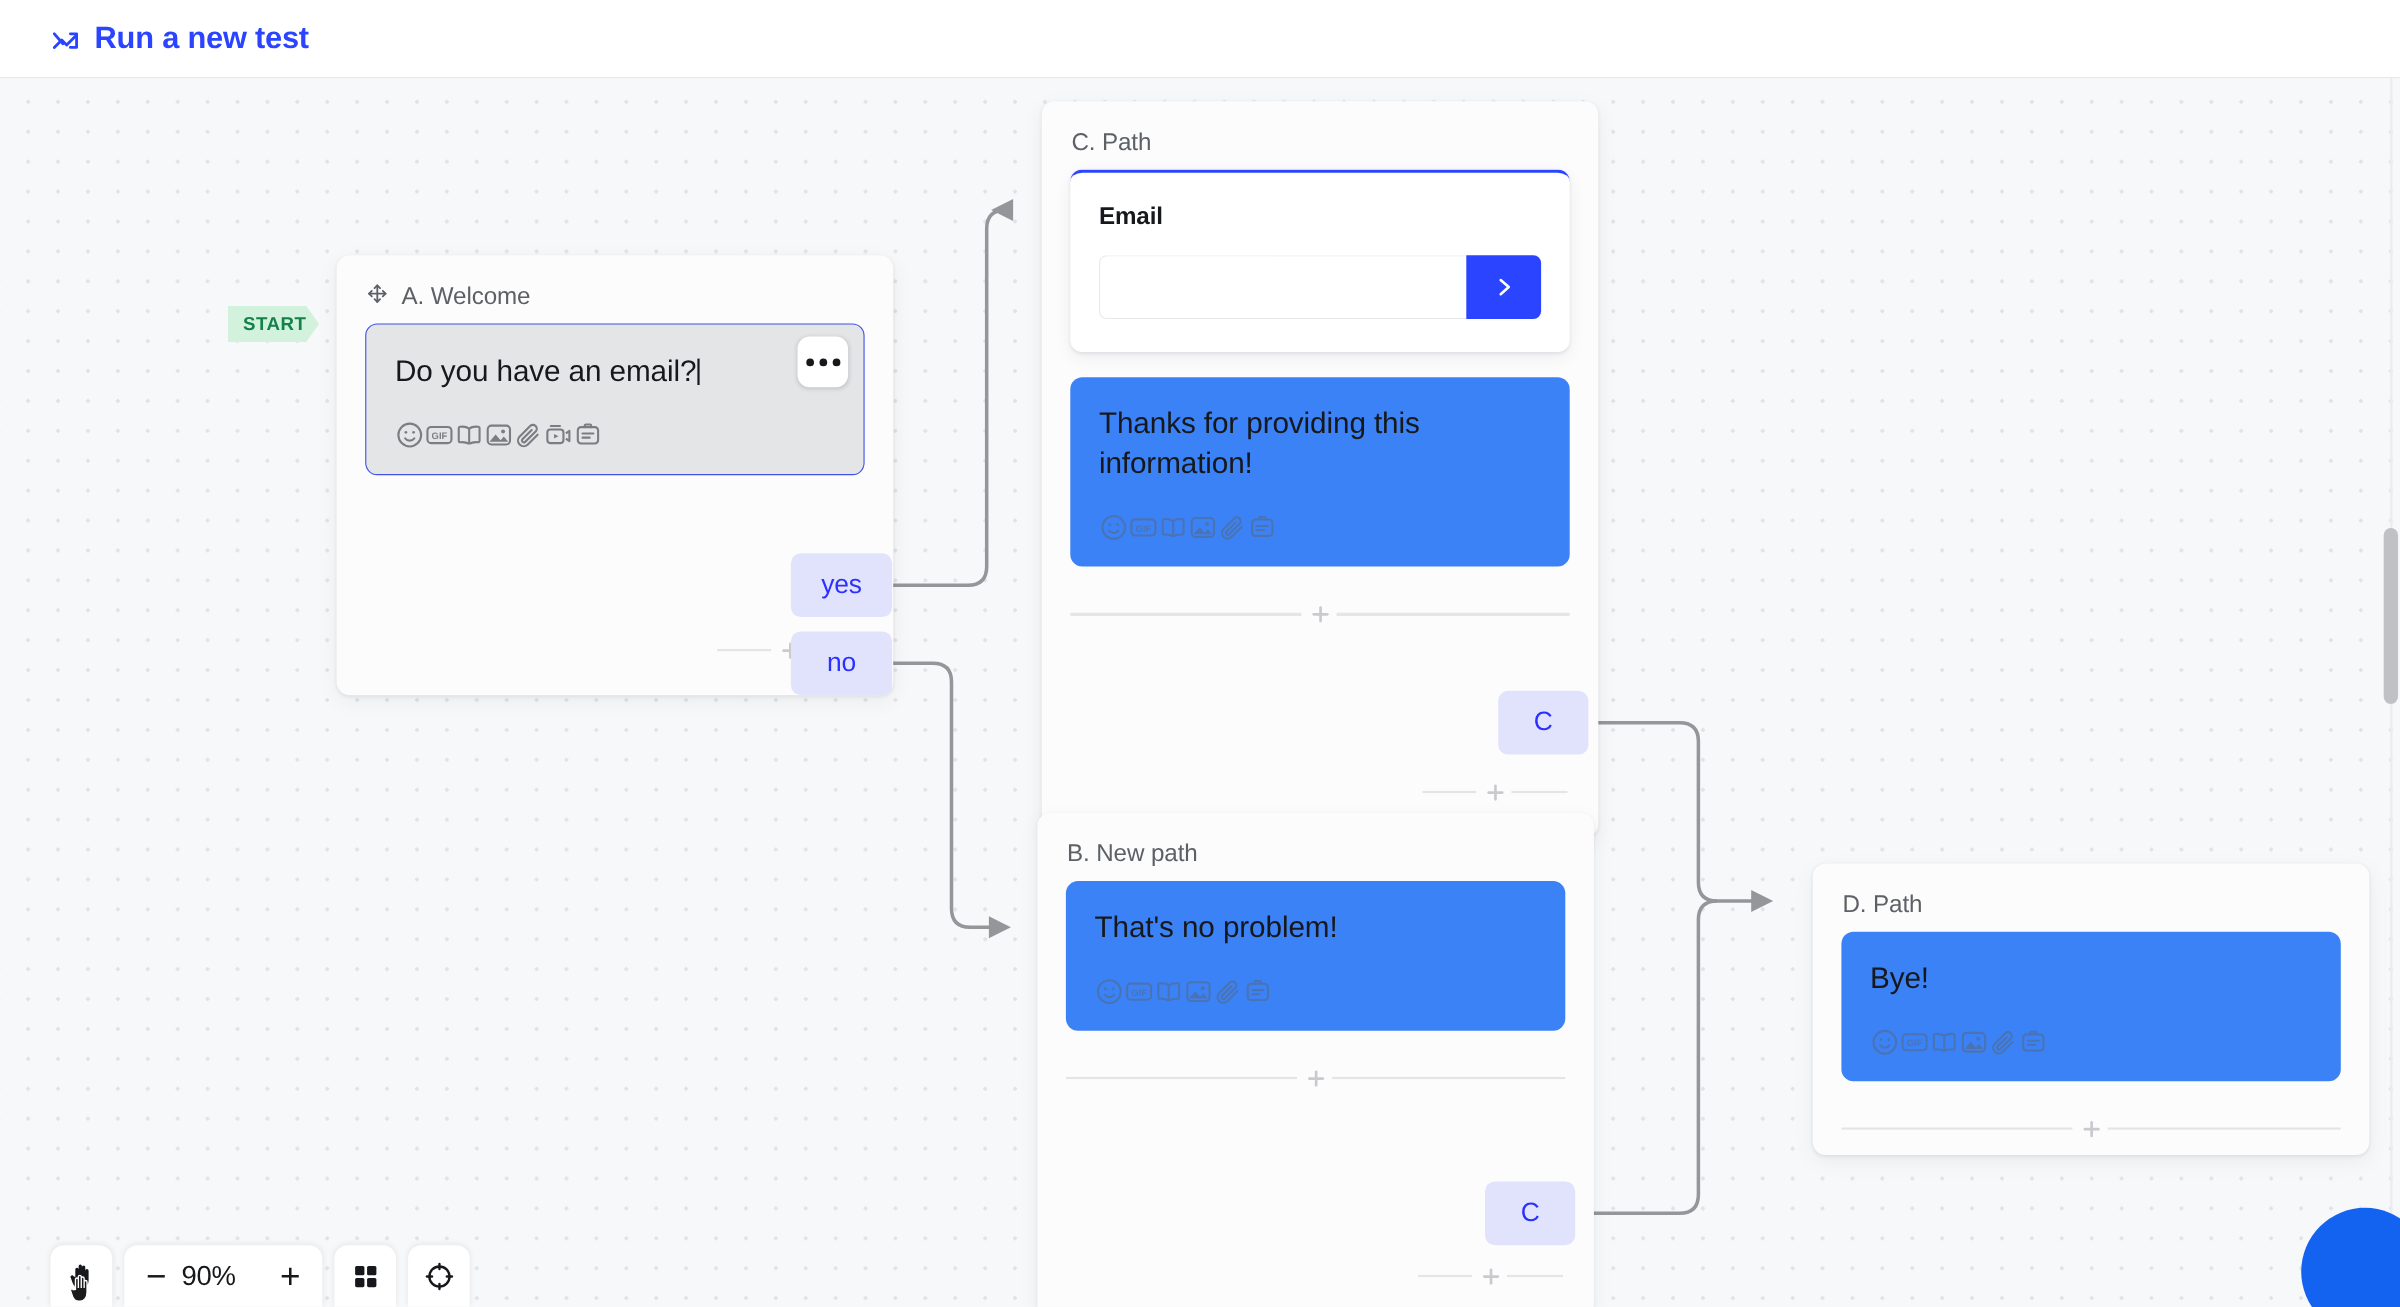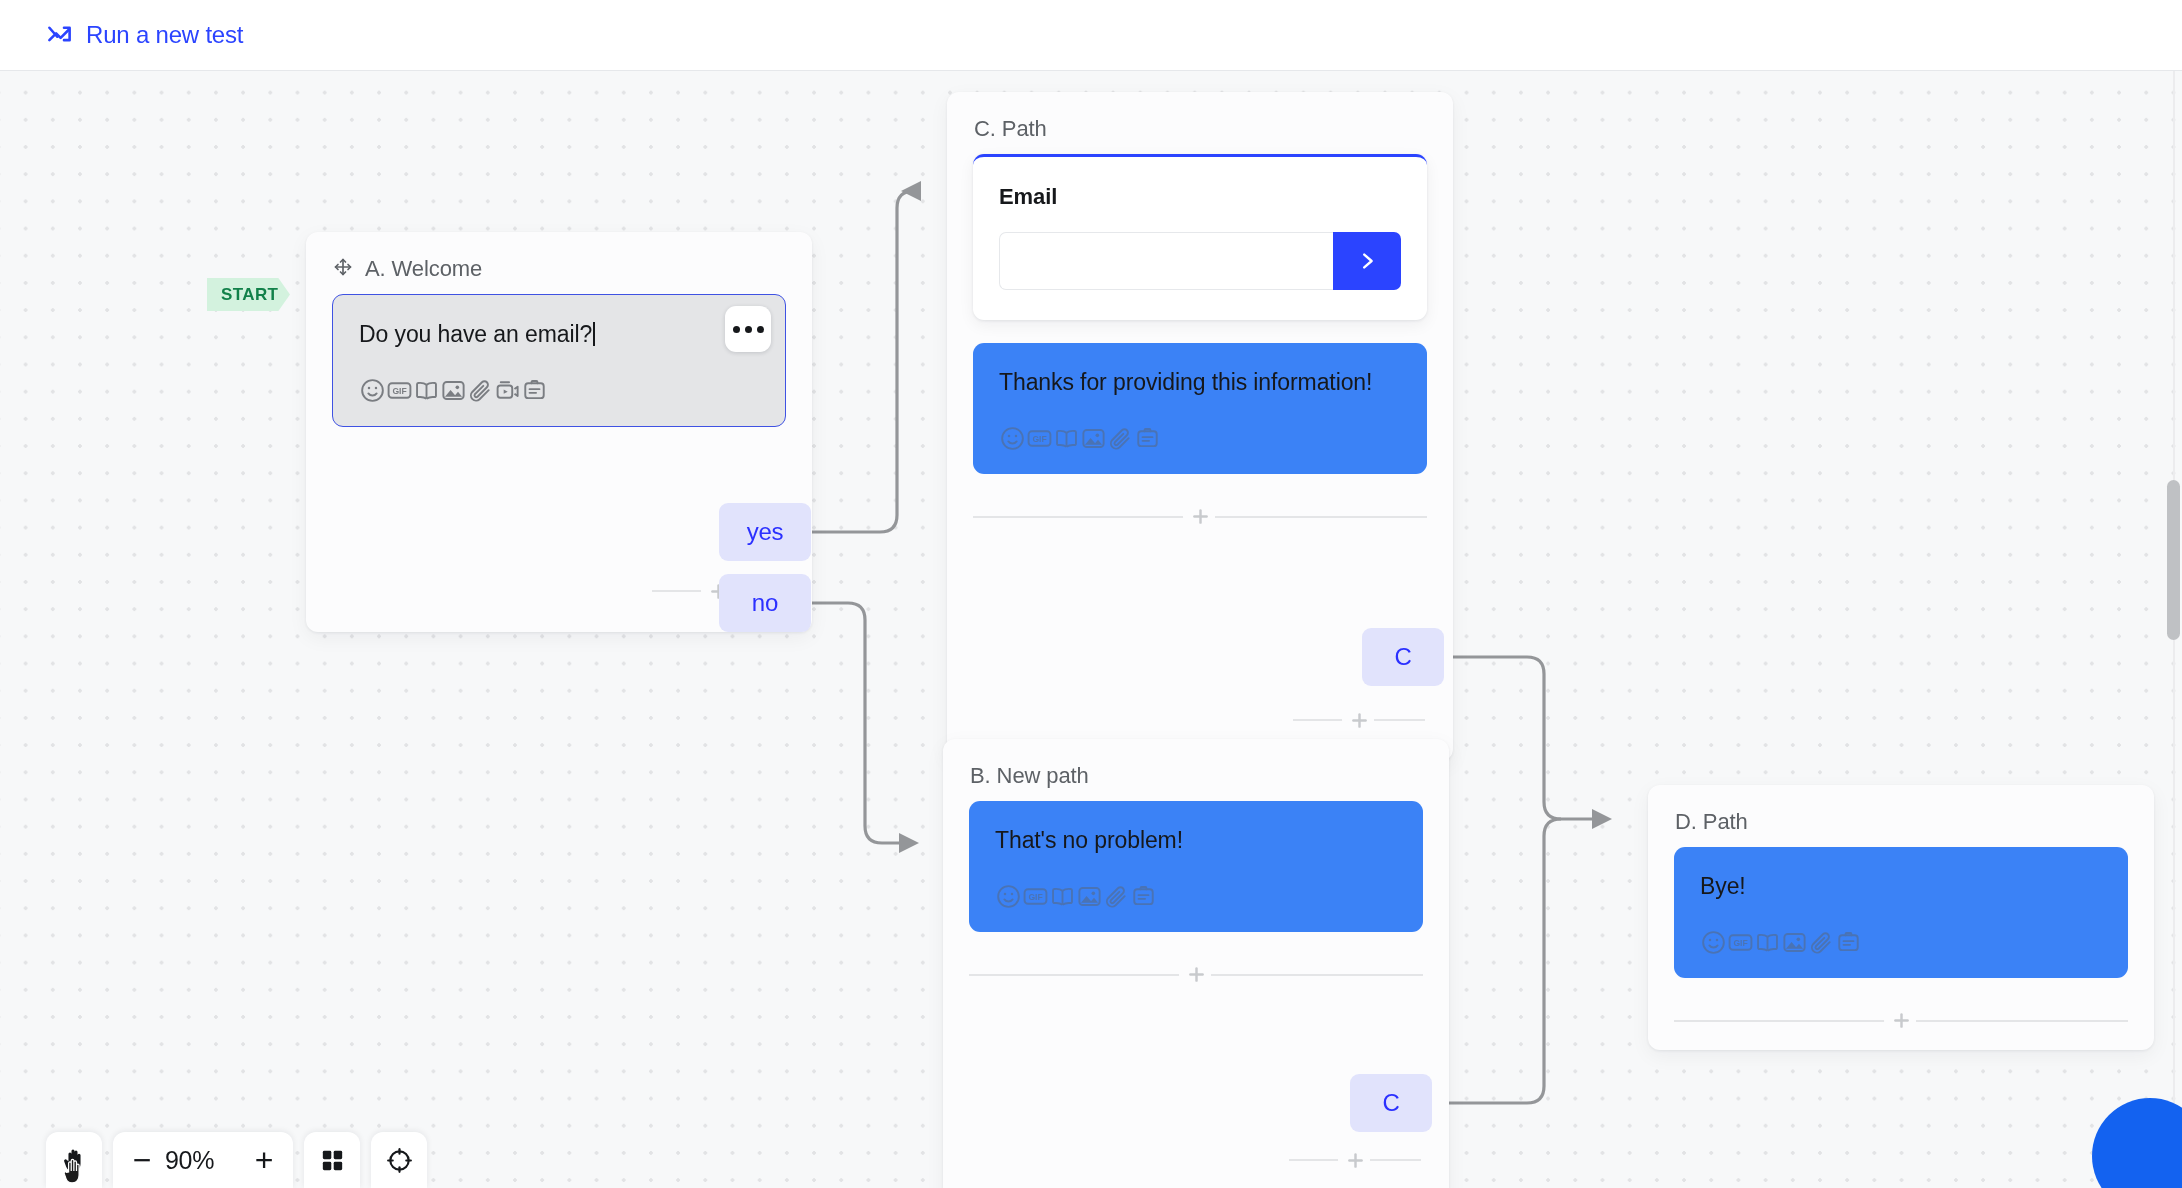--- a/index.html
+++ b/index.html
@@ -15,22 +15,22 @@
   .topbar {
     position: absolute; left: 0; top: 0;
     width: 2182px; height: 71px;
     background: #ffffff;
     border-bottom: 1px solid #e6e8eb;
     display: flex; align-items: center;
     padding-left: 46px;
     z-index: 60;
   }
   .topbar-link {
-    display: flex; align-items: flex-start; gap: 13px;
-    color: #2b44ff; font-size: 24px; font-weight: normal;
+    display: flex; align-items: flex-end; gap: 13px;
+    color: #2b44ff; font-size: 28px; font-weight: bold;
     cursor: pointer; letter-spacing: -0.2px;
   }
   .topbar-icon { width: 27px; height: 27px; display: block; }
 
   
   .canvas {
     position: absolute; left: 0; top: 71px;
     width: 2182px; height: 1117px;
     background-color: #f7f8f9;
     background-image: radial-gradient(#e2e3e5 1.6px, transparent 1.6px);
@@ -69,21 +69,21 @@
     background: #3b82f6;
     border-radius: 11px;
     padding: 24px 26px 22px 26px;
   }
   .bubble.selected {
     background: #e4e5e7;
     border: 1.6px solid #3f52e3;
     border-radius: 11px;
   }
   .bubble-text {
-    font-size: 23px; color: #16181b; line-height: 1.34;
+    font-size: 27px; color: #16181b; line-height: 1.34;
     letter-spacing: -0.1px; word-break: break-word;
   }
   .caret {
     display: inline-block; width: 2px; height: 24px;
     background: #16181b; vertical-align: -4px; margin-left: 1px;
   }
   .bubble-toolbar {
     display: flex; align-items: center; 
     margin-top: 27px;
   }

